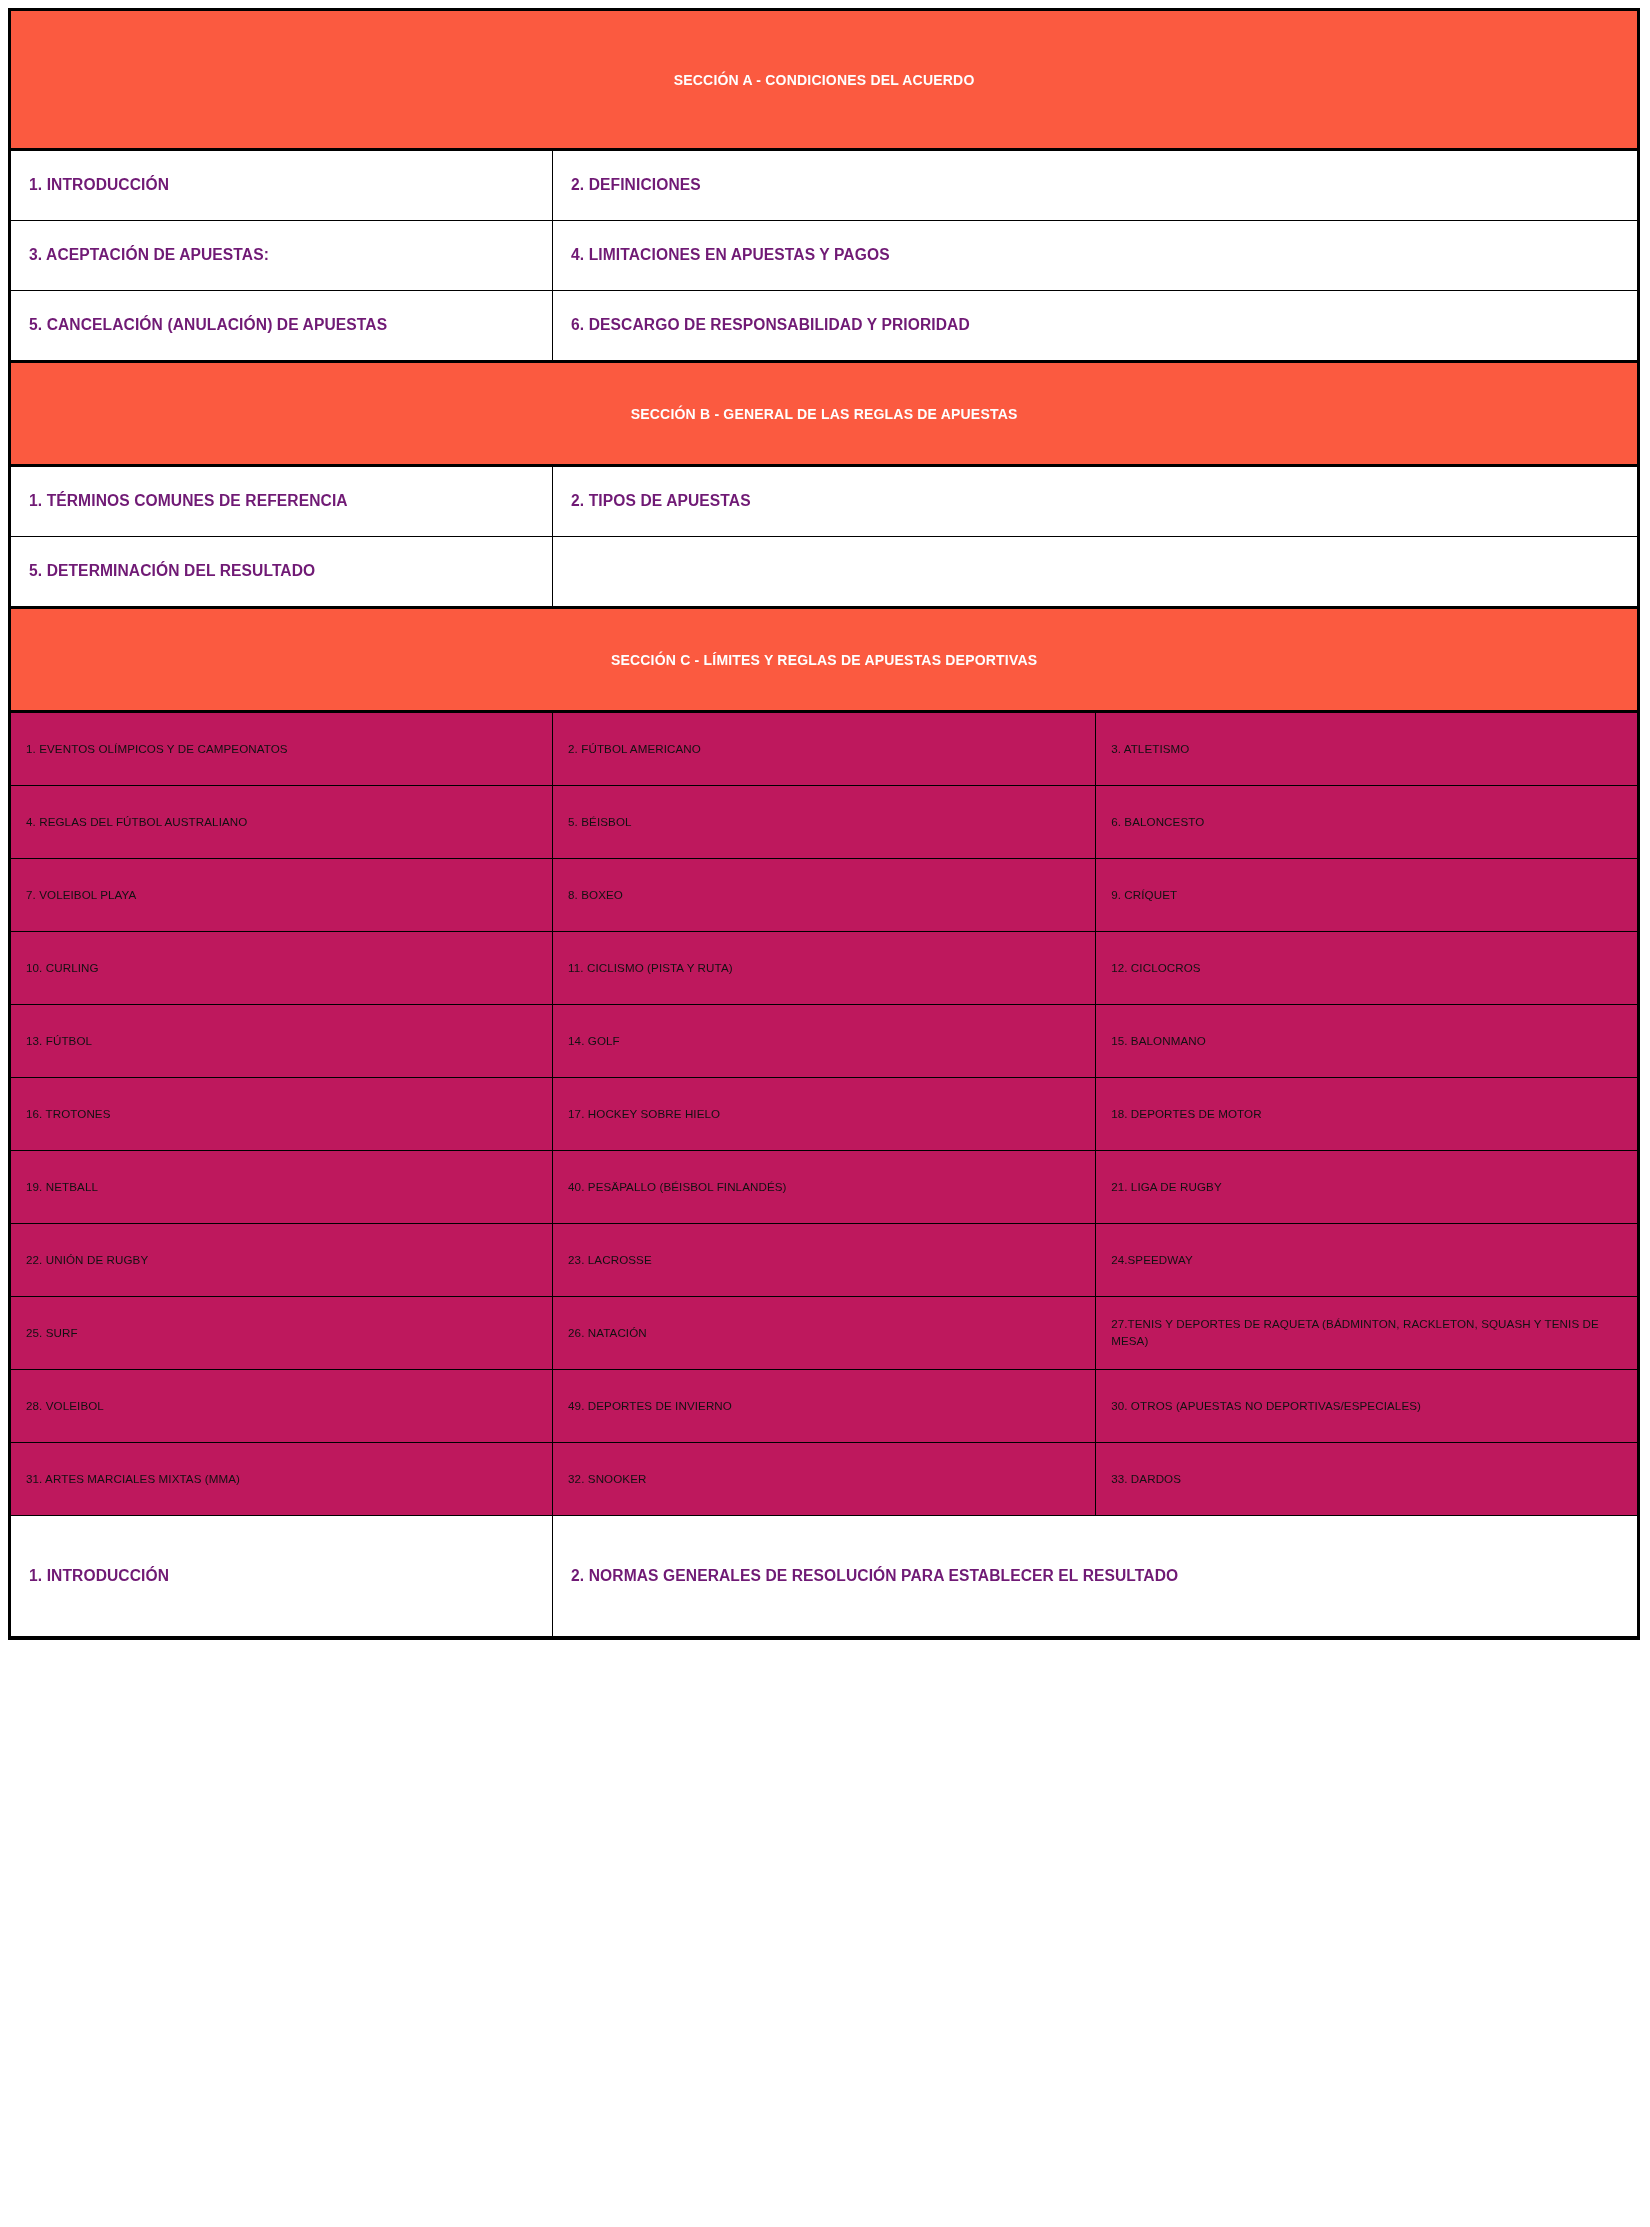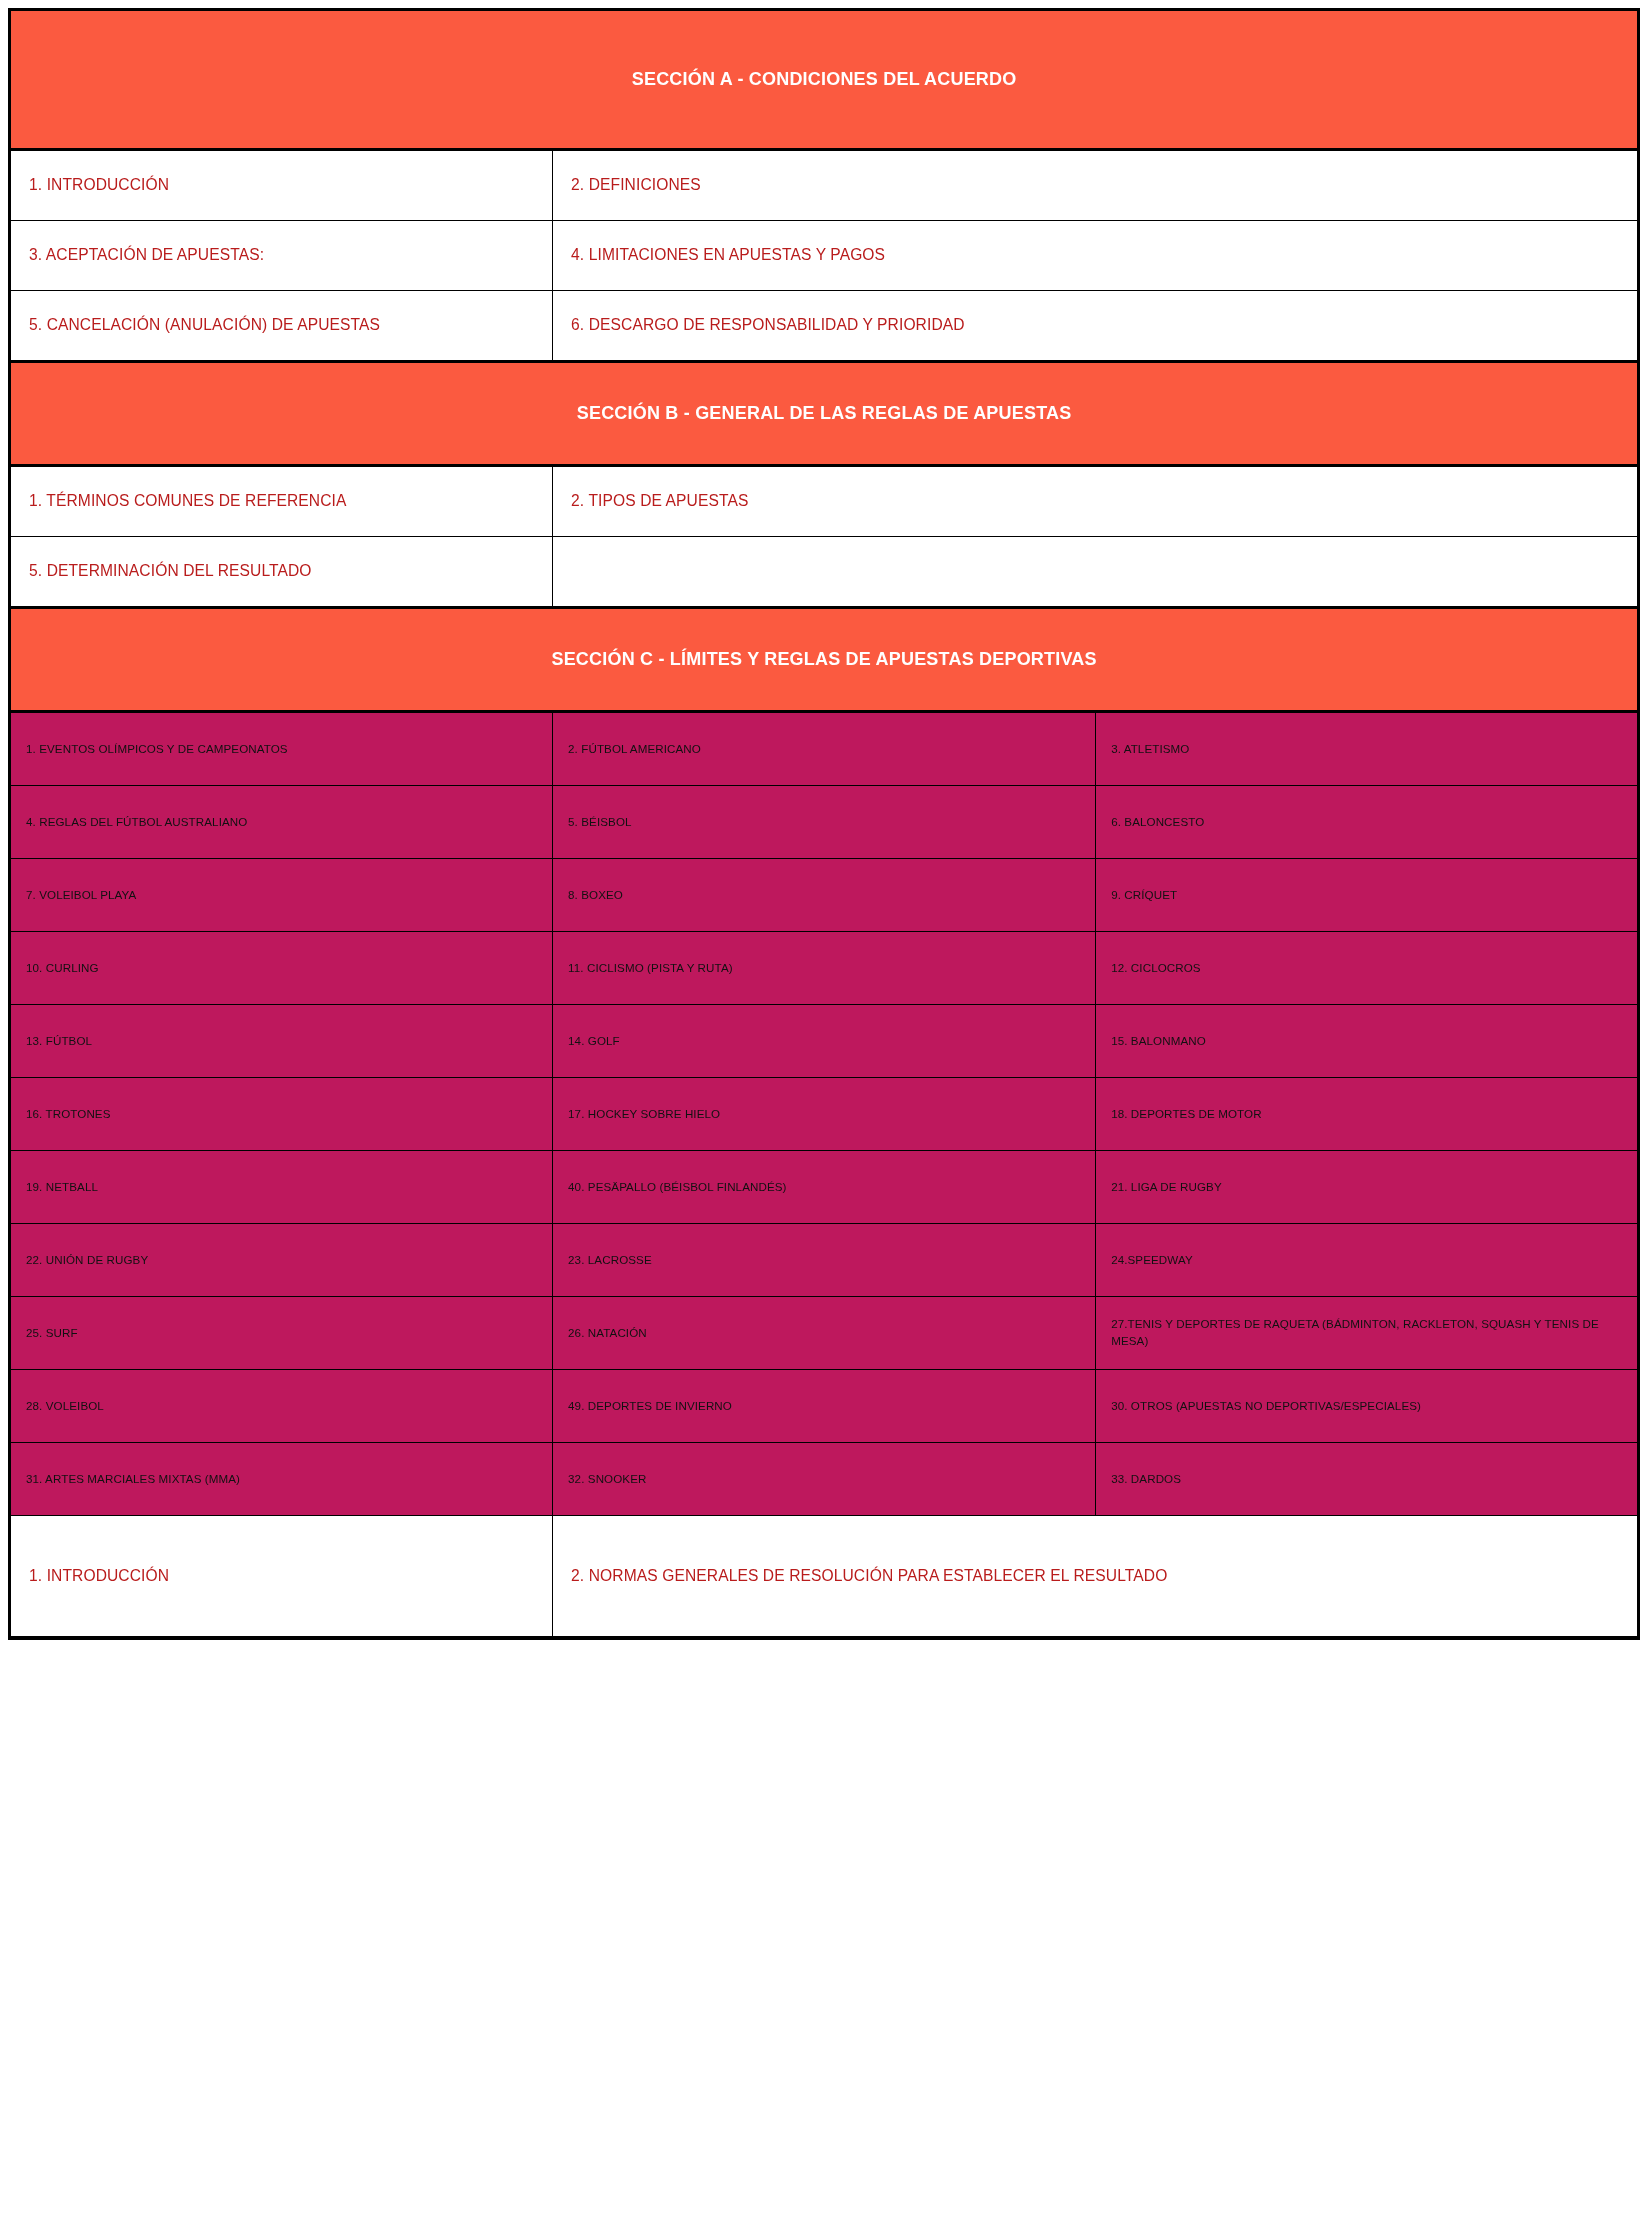--- a/index.html
+++ b/index.html
@@ -28,42 +28,42 @@
     table-layout: fixed;
   }
 
   
   .section-head td {
     background: #FB5A40;
     color: #ffffff;
     text-align: center;
     vertical-align: middle;
     font-weight: bold;
-    font-size: 18px;
+    font-size: 14px;
     letter-spacing: 0.2px;
     border-top: 3.1px solid #000000;
     border-bottom: 3.1px solid #000000;
     border-left: 3.1px solid #000000;
     border-right: 3.1px solid #000000;
   }
   .section-head.sec-a td { height: 135px; }
   .section-head.sec-b td { height: 99px; }
   .section-head.sec-c td { height: 99px; }
   .section-head.sec-d td { height: 103px; }
 
   
   .ab-row td {
     border: 1.8px solid #000000;
     border-left-width: 3.1px;
     border-right-width: 3.1px;
     vertical-align: middle;
     padding: 0 18px;
     font-size: 15.6px;
-    font-weight: normal;
-    color: #b91c1c;
+    font-weight: bold;
+    color: #701a75;
     letter-spacing: 0.1px;
     line-height: 1.34;
     height: 69px;
     background: #ffffff;
   }
   .ab-row td.col-left  { width: 50%; border-right-width: 1.8px; }
   .ab-row td.col-right { width: 50%; border-left-width: 1.8px; }
 
   
   .c-row td {

